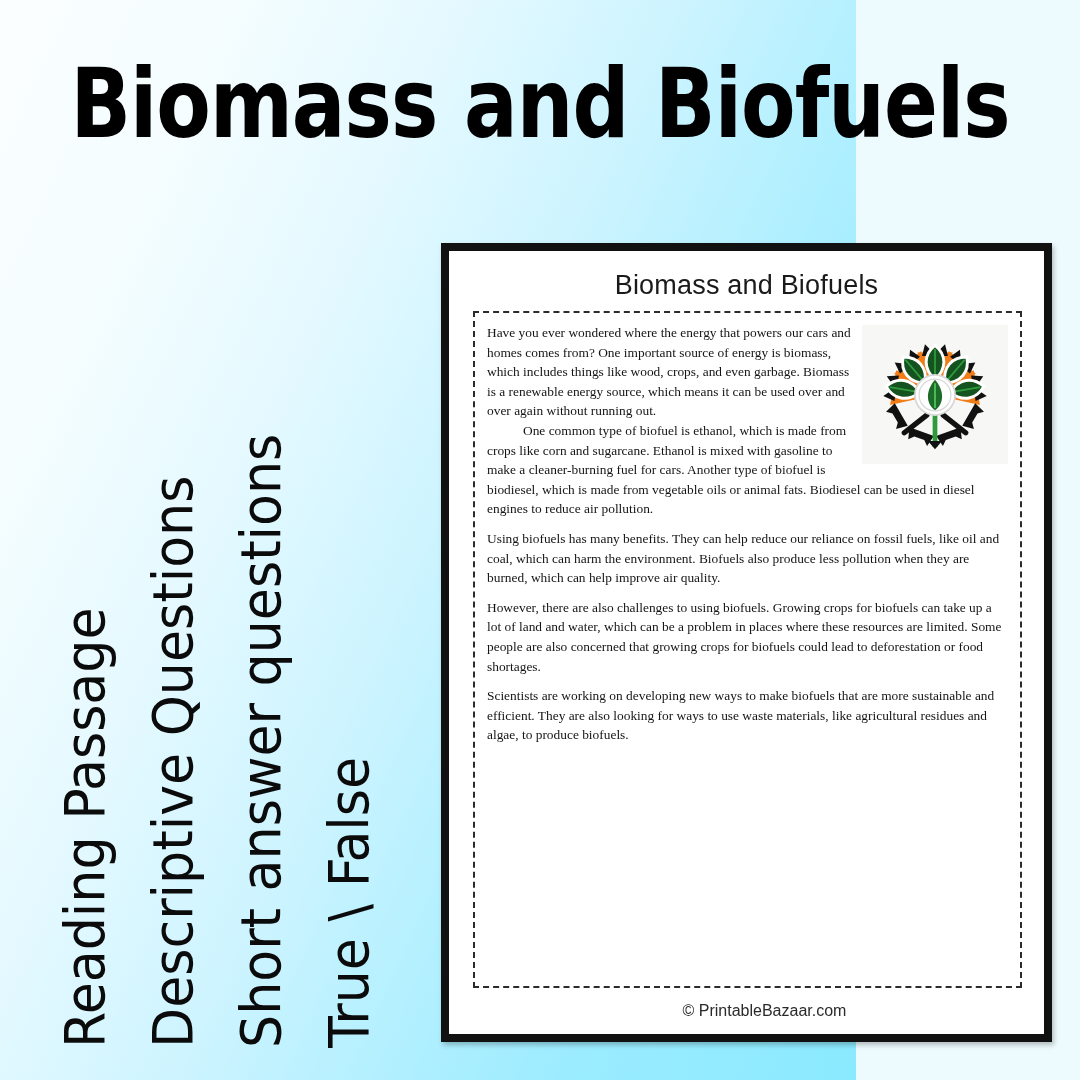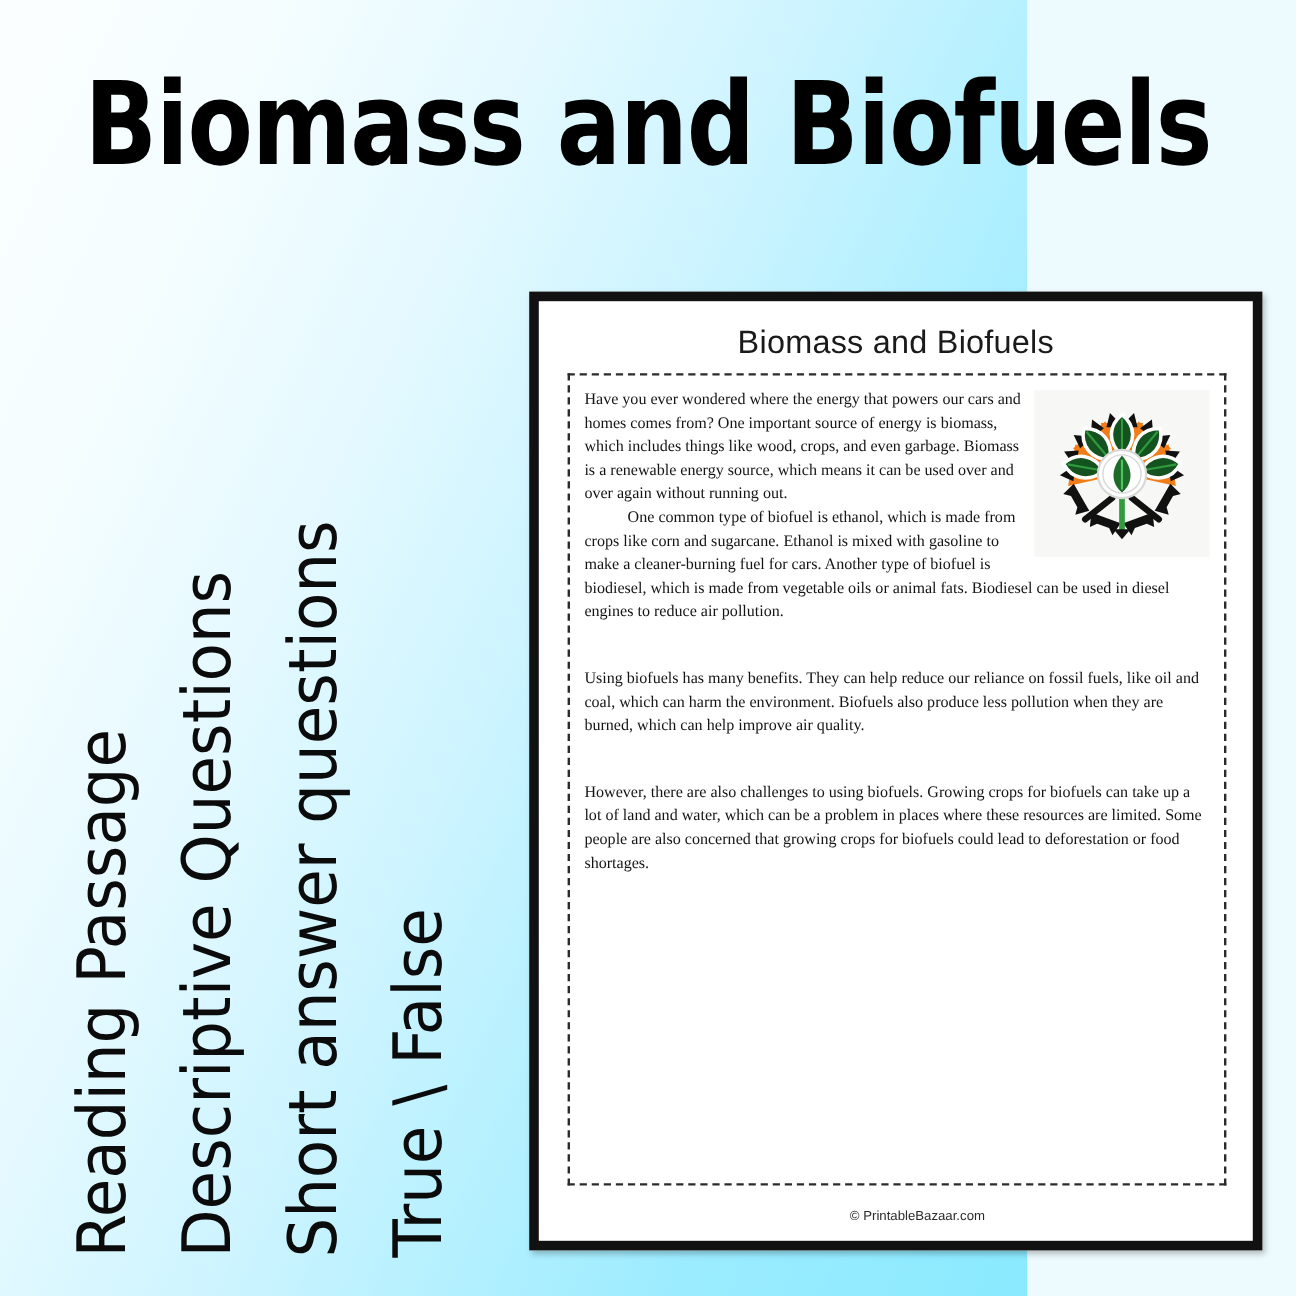--- a/index.html
+++ b/index.html
@@ -80,38 +80,38 @@
     overflow:hidden;
   }
   #passage-inner{
     font-family:Liberation Serif, serif;
     font-size:13.4px;
     line-height:19.6px;
     color:#141414;
     text-align:left;
   }
   #passage-inner p{margin:0 0 0 0;}
-  #passage-inner p.gap{margin-top:36px;}
+  #passage-inner p.gap{margin-top:10px;}
   #passage-inner p.indent{text-indent:36px;}
 
   .figure{
     float:right;
     width:146px;height:139px;
     margin:2px 0 4px 10px;
     background:#f7f7f5;
     display:flex;align-items:center;justify-content:center;
     shape-outside:margin-box;
   }
   .figure svg{display:block;}
 
   #footer{
     position:absolute;left:0;right:0;bottom:14px;
     text-align:center;
     font-family:"Liberation Sans",sans-serif;
-    font-size:11px;
+    font-size:16px;
     color:#2a2a2a;
     padding-left:36px;
   }
 </style>
 </head>
 <body>
 
 <div id="root">
 
   <div id="headline">Biomass and Biofuels</div>
@@ -221,18 +221,19 @@
               <path d="M0,-26 C -16,-8 -16,14 0,26 C 16,14 16,-8 0,-26 Z" fill="#1d6b28"></path>
               <path d="M0,-20 L0,22" stroke="#4ec45c" stroke-width="3" fill="none"></path>
             </g>
           </svg>
         </div>
 
         <p>Have you ever wondered where the energy that powers our cars and homes comes from? One important source of energy is biomass, which includes things like wood, crops, and even garbage. Biomass is a renewable energy source, which means it can be used over and over again without running out.</p>
         <p class="indent">One common type of biofuel is ethanol, which is made from crops like corn and sugarcane. Ethanol is mixed with gasoline to make a cleaner-burning fuel for cars. Another type of biofuel is biodiesel, which is made from vegetable oils or animal fats. Biodiesel can be used in diesel engines to reduce air pollution.</p>
         <p class="gap">Using biofuels has many benefits. They can help reduce our reliance on fossil fuels, like oil and coal, which can harm the environment. Biofuels also produce less pollution when they are burned, which can help improve air quality.</p>
         <p class="gap">However, there are also challenges to using biofuels. Growing crops for biofuels can take up a lot of land and water, which can be a problem in places where these resources are limited. Some people are also concerned that growing crops for biofuels could lead to deforestation or food shortages.</p>
+        <p class="gap">Scientists are working on developing new ways to make biofuels that are more sustainable and efficient. They are also looking for ways to use waste materials, like agricultural residues and algae, to produce biofuels.</p>
       </div>
     </div>
 
     <div id="footer">© PrintableBazaar.com</div>
   </div>
 </div>
 
 </body></html>

